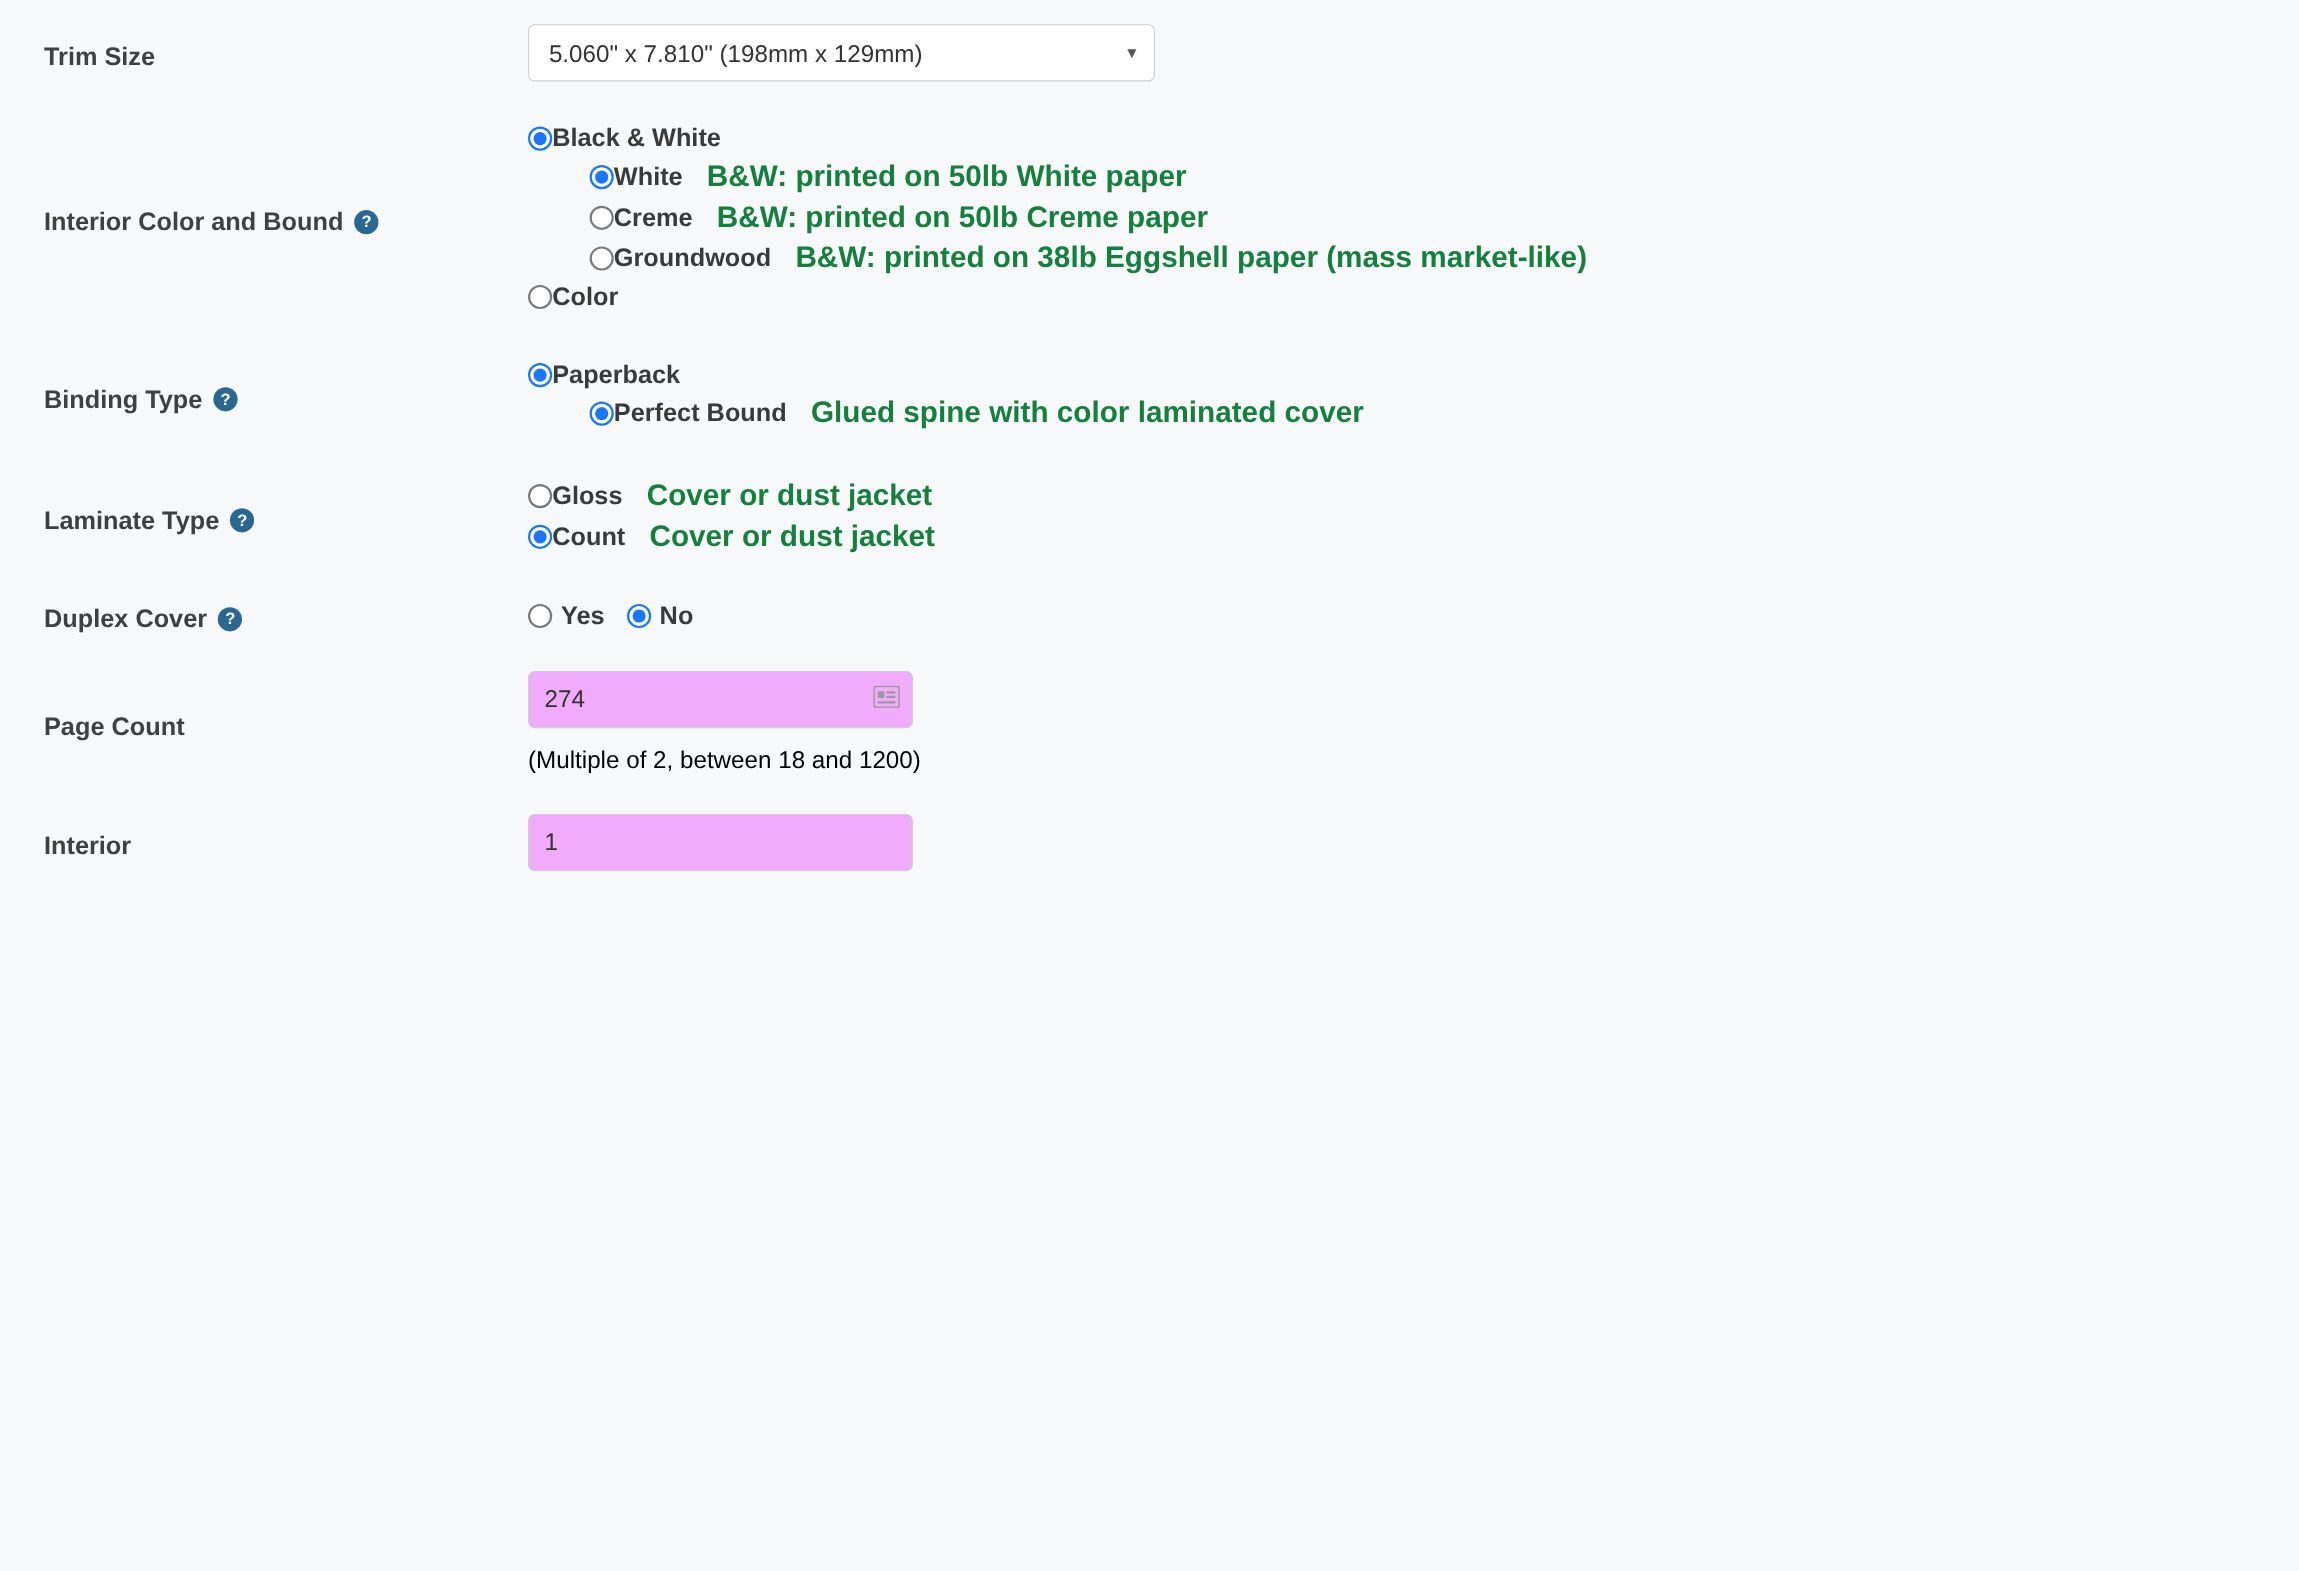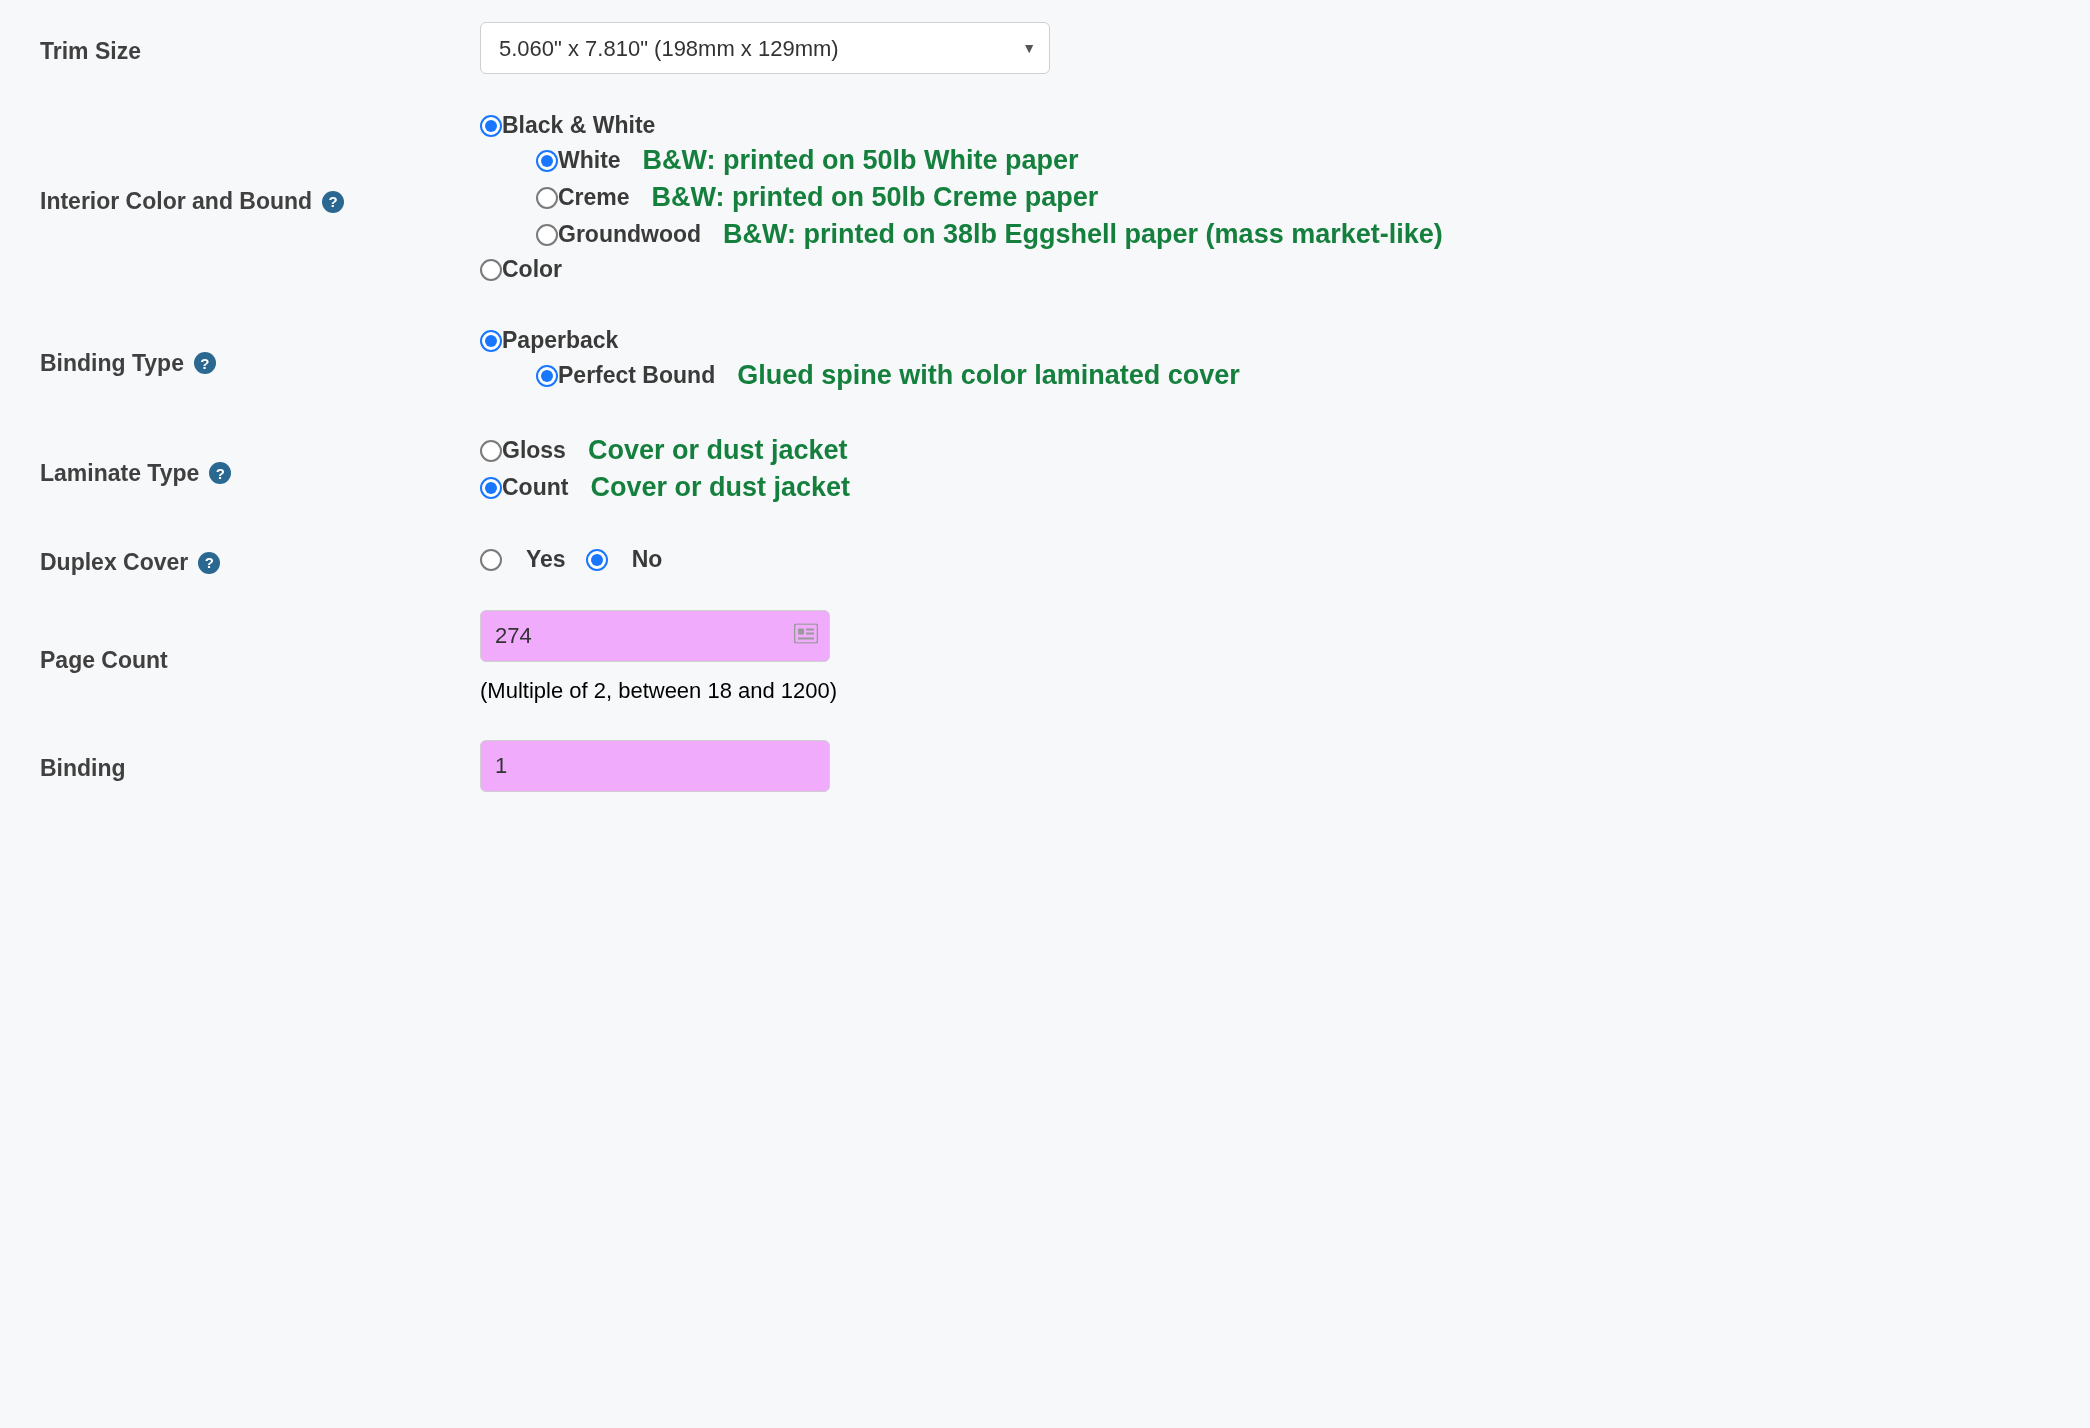--- a/index.html
+++ b/index.html
@@ -17,21 +17,21 @@
   .sub{margin-left:56px;}
   input[type=radio]{appearance:none;width:22px;height:22px;border:2px solid #7a7a7a;border-radius:50%;margin:0;position:relative;cursor:pointer;background:#fff;}
   input[type=radio]:checked{border-color:#1976ff;}
   input[type=radio]:checked::after{content:"";position:absolute;inset:3px;border-radius:50%;background:#1976ff;}
   .txt{background:#f0abfc;border:1px solid #cfcfcf;border-radius:6px;height:50px;font-size:22px;padding:0 14px;width:320px;color:#333;}
   .txt.narrow{width:320px;}
   .pc-wrap{position:relative;display:inline-block;}
   .pc-wrap .pc-ico{position:absolute;right:12px;top:50%;transform:translateY(-50%);color:#9a9a9a;}
   .hint{color:#000000;font-size:22px;margin-top:14px;max-width:370px;line-height:1.35;}
   .inline-opts{display:flex;align-items:center;gap:8px;}
-  .inline-opts .opt-label{margin-right:12px;margin-left:16px;}
+  .inline-opts .opt-label{margin-right:12px;}
 </style>
 </head>
 <body>
 
 <div class="form">
 
   <div class="row">
     <div class="label-col">
       <span>Trim Size</span>
     </div>
@@ -149,20 +149,20 @@
               <rect x="4" y="14" width="16" height="2" fill="#9a9a9a"></rect>
             </svg>
         </span>
       </span>
       <div class="hint">(Multiple of 2, between 18 and 1200)</div>
     </div>
   </div>
 
   <div class="row">
     <div class="label-col">
-      <span>Binding</span>
+      <span>Interior</span>
     </div>
     <div class="ctrl-col">
       <input class="txt narrow" type="text" value="1" style="">
     </div>
   </div>
 
 </div>
 
 </body></html>

